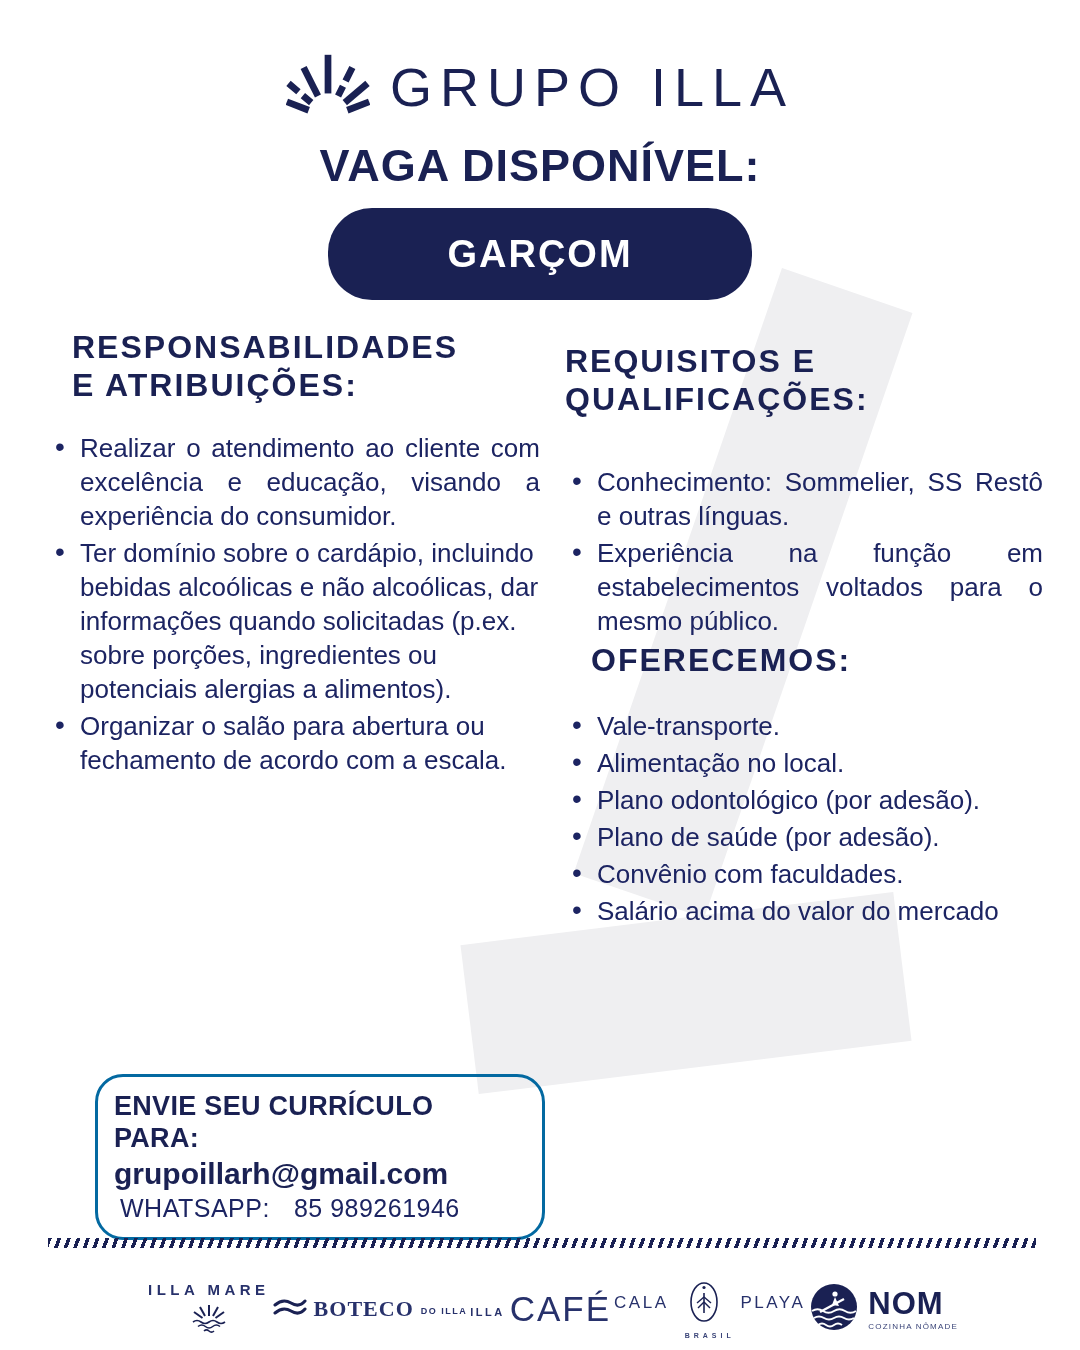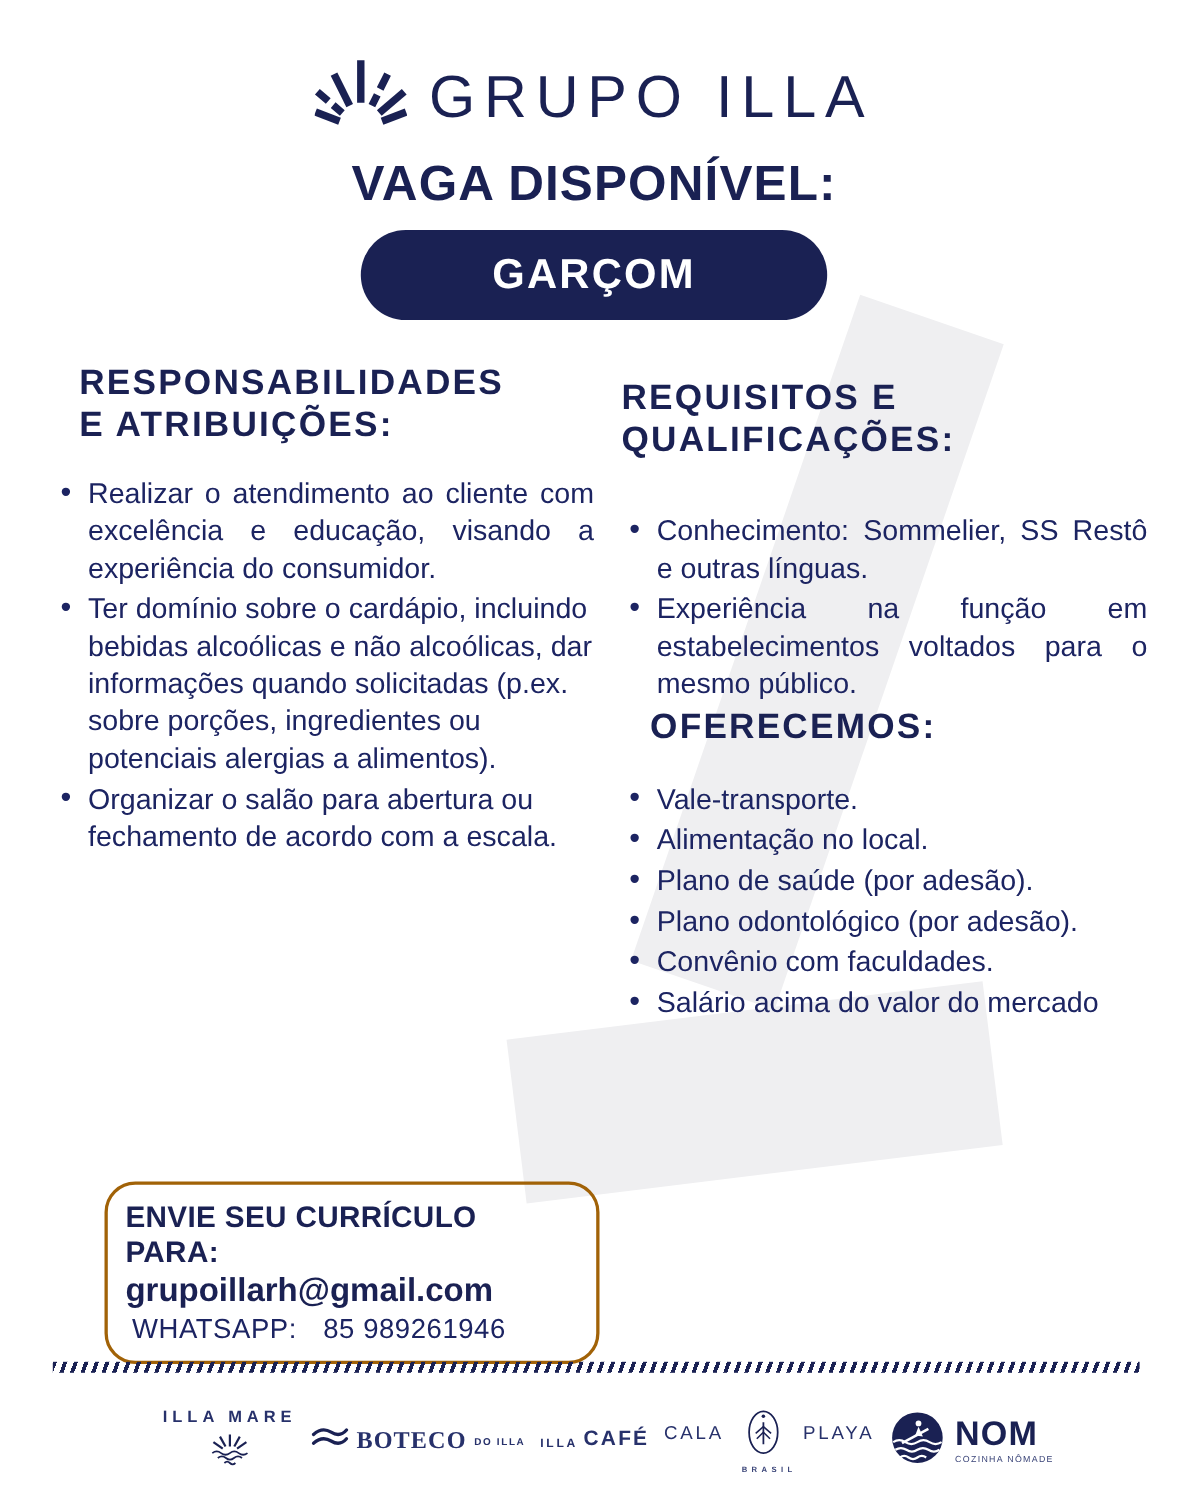--- a/index.html
+++ b/index.html
@@ -10,21 +10,21 @@
   
   .wm{position:absolute;background:#efeff1;z-index:0;}
   .wm-a{left:782px;top:268px;width:138px;height:640px;transform:rotate(19deg);transform-origin:top left;}
   .wm-b{left:468px;top:918px;width:436px;height:150px;transform:rotate(-7deg);}
   
   .header{position:absolute;top:46px;left:0;right:0;text-align:center;z-index:2;}
   .brand-row{display:inline-flex;align-items:flex-end;gap:20px;}
   .brand-text{font-size:54px;font-weight:500;letter-spacing:8px;color:#1a2153;line-height:1;padding-bottom:4px;}
   .page-title{margin:22px 0 0;font-size:45px;font-weight:800;letter-spacing:1px;color:#1a2153;}
   .pill{
-    margin:16px auto 0;width:424px;height:82px;border-radius:44px;background:#1a2153;
+    margin:16px auto 0;width:424px;height:92px;border-radius:44px;background:#1a2153;
     display:flex;align-items:center;justify-content:center;
   }
   .pill span{color:#ffffff;font-size:38px;font-weight:800;letter-spacing:2px;}
   
   .col{position:absolute;z-index:2;}
   .col-left{left:48px;top:328px;width:492px;}
   .col-right{left:565px;top:342px;width:478px;}
   h2.sec{margin:0;font-size:32px;font-weight:800;letter-spacing:2px;line-height:1.2;color:#1a2153;}
   .col-left h2.sec{padding-left:24px;}
   ul.blist{list-style:none;margin:0;padding:0;}
@@ -34,21 +34,21 @@
     position:relative;padding-left:32px;font-size:26px;line-height:34px;
     color:#1c2462;margin-bottom:3px;text-align:justify;
   }
   ul.blist li::before{content:"\2022";position:absolute;left:7px;top:-1px;font-size:28px;color:#1c2462;}
   .col-left ul.blist li + li{text-align:left;}
   .offers-head{margin-top:62px;padding-left:26px;}
   .offers-list{margin-top:30px !important;}
   
   .contact{
     position:absolute;left:95px;top:1074px;width:450px;z-index:2;box-sizing:border-box;
-    border:3px solid #a16207;border-radius:28px;padding:13px 33px 12px 16px;background:transparent;
+    border:3px solid #0369a1;border-radius:28px;padding:13px 33px 12px 16px;background:transparent;
   }
   .contact .l1{font-size:27px;font-weight:800;letter-spacing:0.3px;color:#1a2153;line-height:1.2;}
   .contact .l2{font-size:30px;font-weight:700;color:#1a2153;line-height:1.25;}
   .contact .l3{font-size:25px;font-weight:500;color:#1c2462;line-height:1.3;padding-left:6px;letter-spacing:0.5px;}
   .contact .l3 .num{margin-left:24px;}
   
   .divider{
     position:absolute;left:48px;right:44px;top:1238px;height:10px;z-index:2;
     background:repeating-linear-gradient(110deg,#1a2153 0 3.5px,transparent 3.5px 9px);
   }
@@ -58,21 +58,21 @@
     display:flex;justify-content:space-between;align-items:center;color:#27316b;
   }
   .lockup{display:flex;flex-direction:column;align-items:center;}
   .mare-text{font-size:15px;letter-spacing:4.5px;font-weight:600;}
   .mare-icon{margin-top:6px;}
   .boteco{flex-direction:row;align-items:flex-end;gap:7px;}
   .boteco-name{font-family:"Liberation Serif",serif;font-size:22px;font-weight:700;letter-spacing:1px;}
   .boteco-suffix{font-size:9px;letter-spacing:1.5px;font-weight:600;align-self:center;margin-top:4px;}
   .cafe{flex-direction:row;align-items:center;gap:5px;}
   .cafe-prefix{font-size:11px;letter-spacing:2.5px;font-weight:600;margin-top:6px;}
-  .cafe-name{font-size:19px;font-weight:700;letter-spacing:2px;}
+  .cafe-name{font-size:35px;font-weight:400;letter-spacing:2px;}
   .cala .row{display:flex;align-items:center;gap:21px;}
   .cala-word{font-size:17px;letter-spacing:2.5px;font-weight:500;}
   .cala-sub{font-size:7px;letter-spacing:4px;margin-top:5px;font-weight:600;color:#3a4478;}
   .nom{flex-direction:row;align-items:center;gap:8px;}
   .nom-col{display:flex;flex-direction:column;align-items:flex-start;}
   .nom-name{font-size:31px;font-weight:800;letter-spacing:1px;line-height:1;color:#1a2153;}
   .nom-sub{font-size:8px;letter-spacing:1.2px;font-weight:500;margin-top:3px;color:#3a4478;}
   svg .nv{stroke:#1a2153;}
 </style>
 </head>
@@ -123,22 +123,22 @@
     </h2>
     <ul class="blist">
       <li>Conhecimento: Sommelier, SS Restô e outras línguas.</li>
       <li>Experiência na função em estabelecimentos voltados para o mesmo público.</li>
     </ul>
 
     <h2 class="sec offers-head">OFERECEMOS:</h2>
     <ul class="blist offers-list">
       <li>Vale-transporte.</li>
       <li>Alimentação no local.</li>
+      <li>Plano odontológico (por adesão).</li>
       <li>Plano de saúde (por adesão).</li>
-      <li>Plano odontológico (por adesão).</li>
       <li>Convênio com faculdades.</li>
       <li>Salário acima do valor do mercado</li>
     </ul>
   </section>
 
   <div class="contact">
     <div class="l1">ENVIE SEU CURRÍCULO PARA:</div>
     <div class="l2">grupoillarh@gmail.com</div>
     <div class="l3">
       <span>WHATSAPP:</span><span class="num">85 989261946</span>

